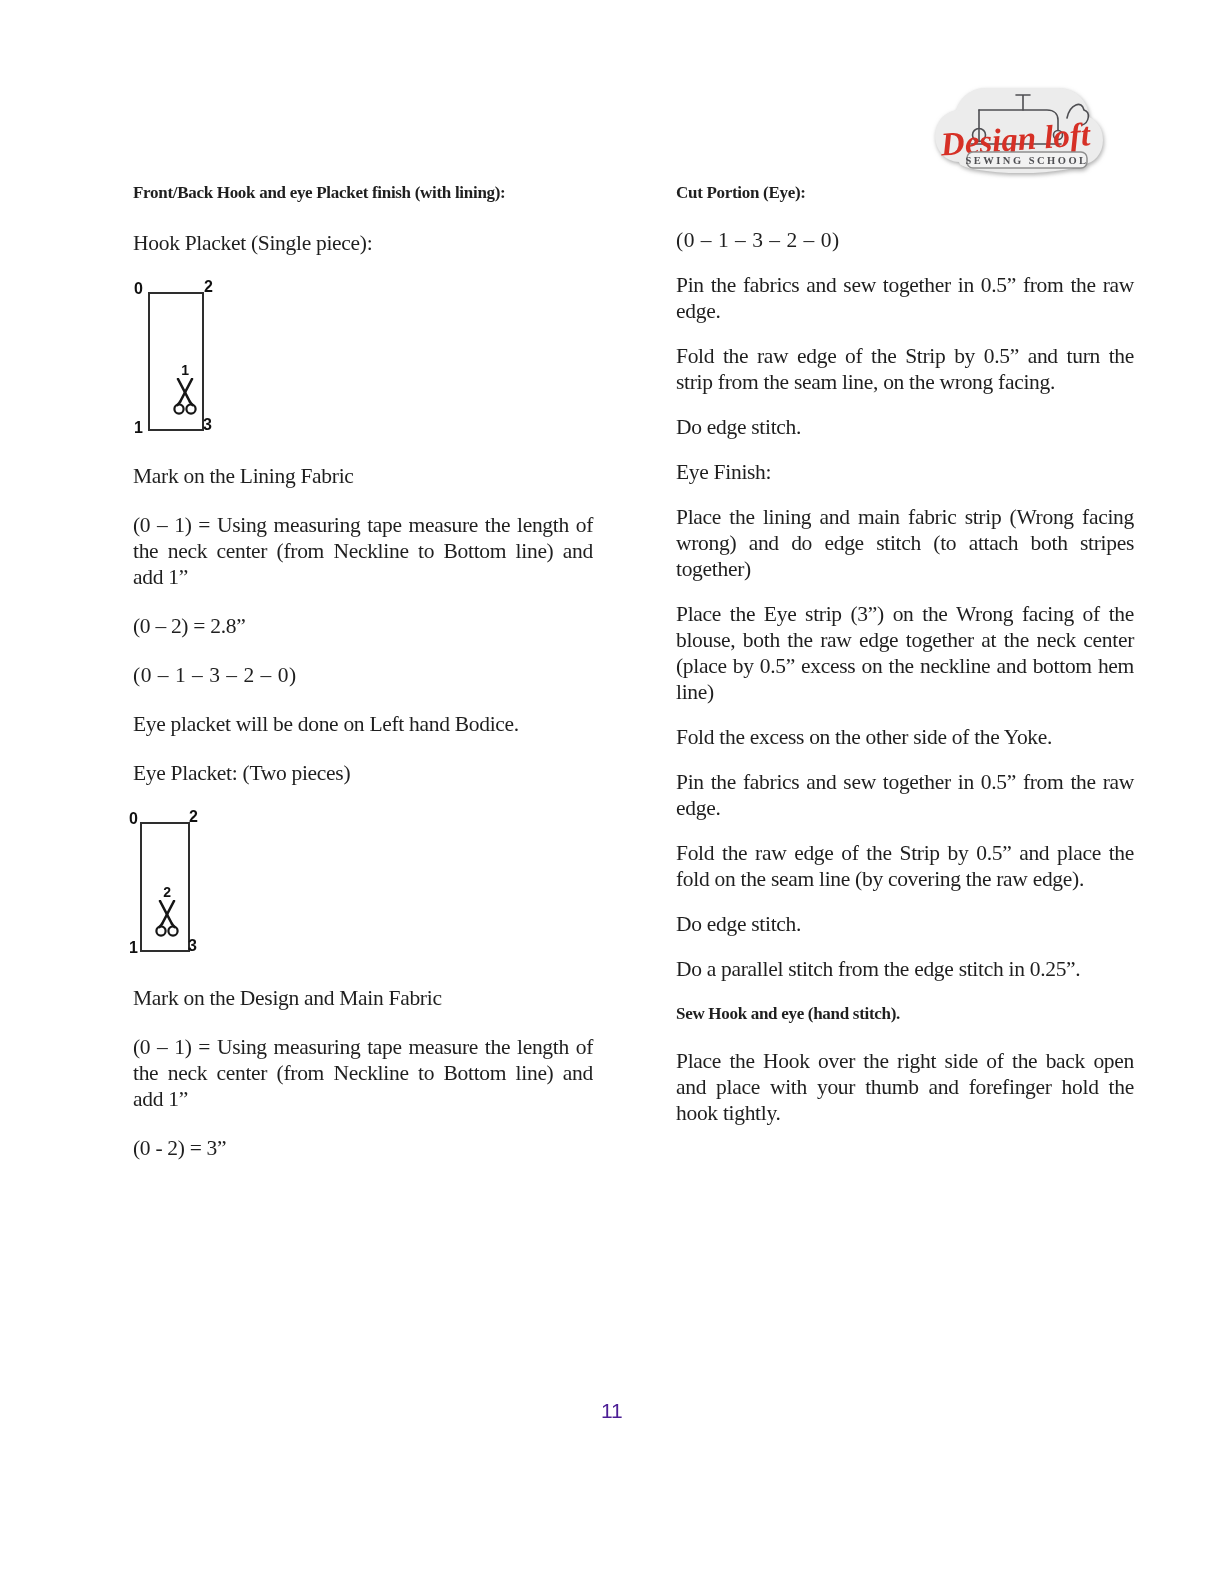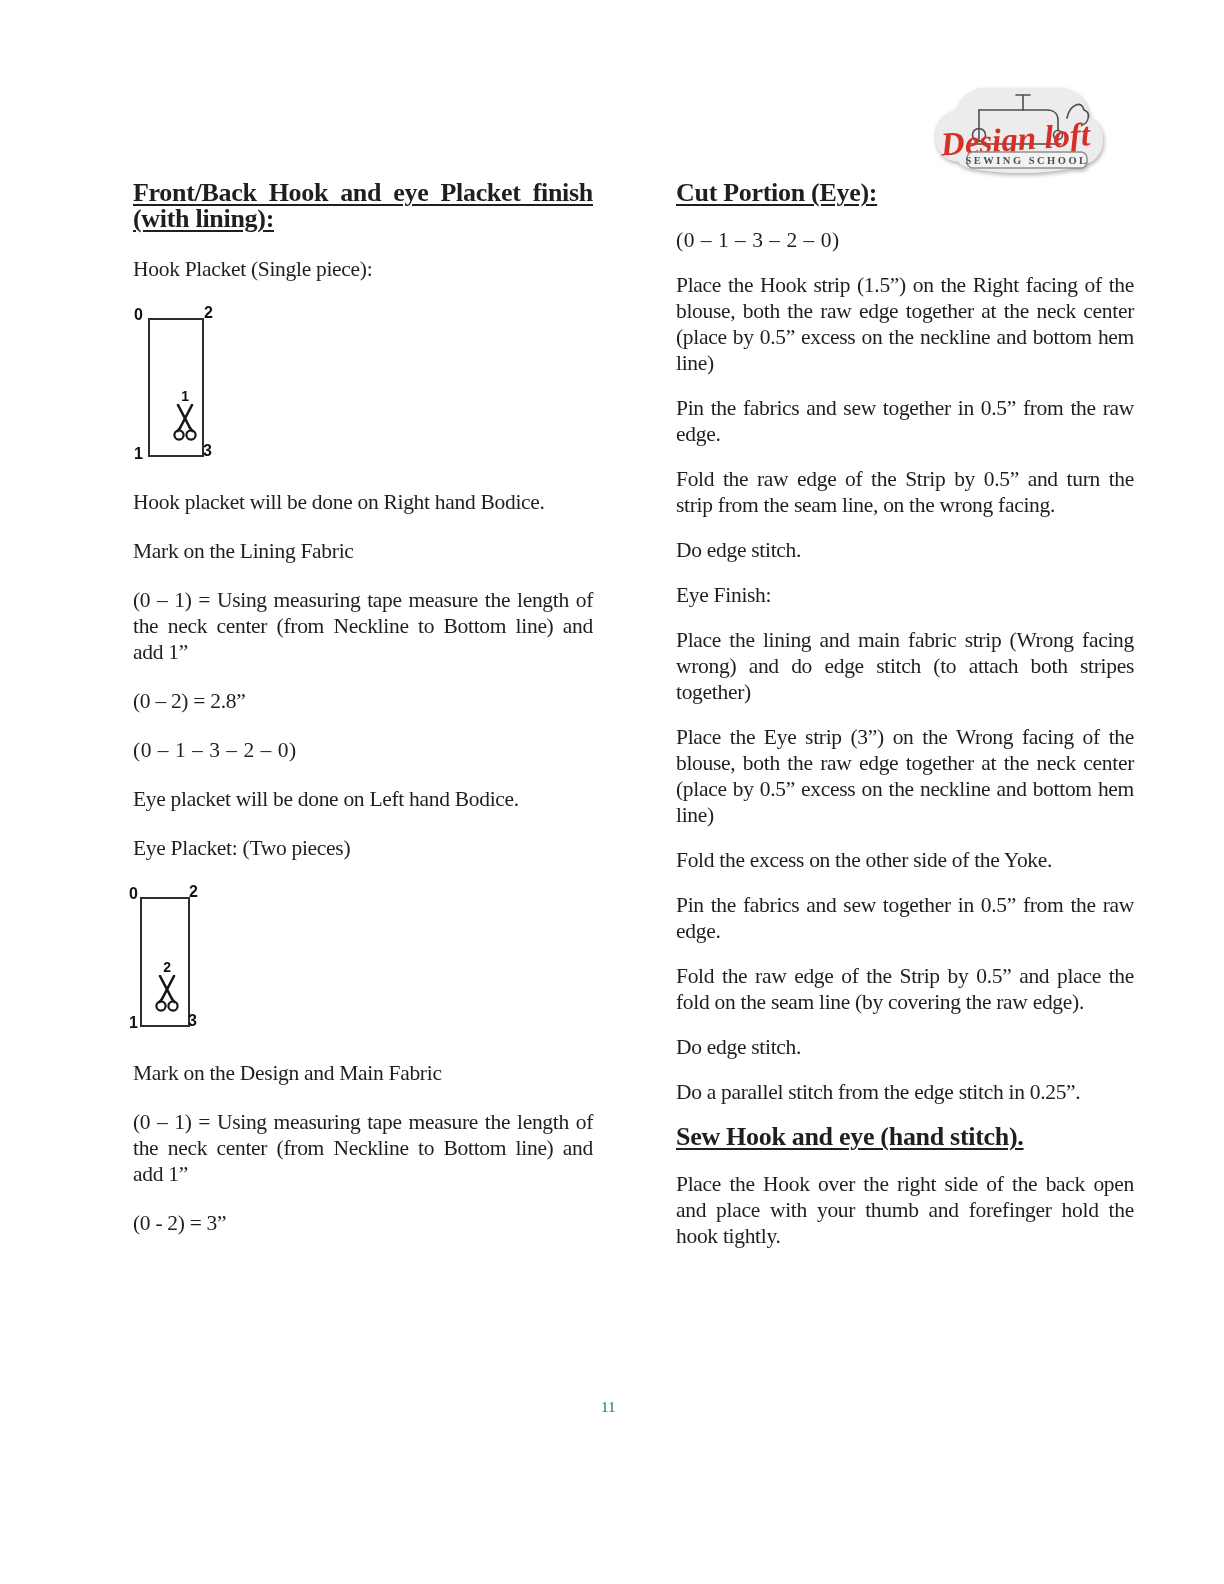--- a/index.html
+++ b/index.html
@@ -18,26 +18,25 @@
     letter-spacing:-0.3px;
   }
   .col-left  { left:133px; width:460px; }
   .col-right { left:676px; width:458px; }
 
   .col p { margin:0 0 19px 0; text-align:justify; }
   .col-left p { margin-bottom:23px; }
 
   .heading {
     font-weight:bold;
-    text-decoration:underline;
     text-decoration-thickness:2px;
     text-underline-offset:3px;
     text-align:justify;
     margin:0 0 24px 0;
-    font-size:26px;
+    font-size:17px;
   }
   .col-right .heading { margin-bottom:21px; }
   .seq { font-weight:normal; letter-spacing:0.5px; }
 
   
   .diagram { position:relative; margin:4px 0 26px 0; }
   .diag1 { height:158px; }
   .diag2 { height:150px; }
   .diagram .rect {
     position:absolute;
@@ -74,22 +73,22 @@
 
   
   .logo {
     position:absolute; left:933px; top:80px;
     width:172px; height:94px;
     filter:drop-shadow(1px 2px 2px rgba(110,110,110,0.55));
   }
 
   .page-number {
     position:absolute; left:601px; top:1399px;
-    font-family:Liberation Serif, serif;
-    font-size:15px; color:#0f766e;
+    font-family:Liberation Sans, sans-serif;
+    font-size:21px; color:#4c1d95;
   }
 </style>
 </head>
 <body>
 
 <div class="page">
 
   <svg class="logo" viewBox="0 0 172 94">
     <g>
       <rect x="22" y="8" width="134" height="74" rx="30" fill="#ececec"></rect>
@@ -131,21 +130,20 @@
           <line x1="5" y1="1" x2="17" y2="24"></line>
           <line x1="19" y1="1" x2="7" y2="24"></line>
           <line x1="17" y1="24" x2="19.5" y2="27"></line>
           <line x1="7" y1="24" x2="4.5" y2="27"></line>
           <circle cx="6" cy="31" r="4.6"></circle>
           <circle cx="18" cy="31" r="4.6"></circle>
         </svg>
       </span>
     </div>
 
-    <p>Hook placket will be done on Right hand Bodice.</p>
     <p>Mark on the Lining Fabric</p>
     <p>(0 – 1) = Using measuring tape measure the length of the neck center (from Neckline to Bottom line) and add 1”</p>
     <p>(0 – 2) = 2.8”</p>
 
     <p class="seq">(0 – 1 – 3 – 2 – 0)</p>
     <p>Eye placket will be done on Left hand Bodice.</p>
     <p>Eye Placket: (Two pieces)</p>
 
     <div class="diagram diag2">
       <div class="rect"></div>
@@ -169,21 +167,20 @@
     <p>Mark on the Design and Main Fabric</p>
     <p>(0 – 1) = Using measuring tape measure the length of the neck center (from Neckline to Bottom line) and add 1”</p>
     <p>(0 - 2) = 3”</p>
   </div>
 
   <div class="col col-right">
 
     <div class="heading">Cut Portion (Eye):</div>
     <p class="seq">(0 – 1 – 3 – 2 – 0)</p>
 
-    <p>Place the Hook strip (1.5”) on the Right facing of the blouse, both the raw edge together at the neck center (place by 0.5” excess on the neckline and bottom hem line)</p>
     <p>Pin the fabrics and sew together in 0.5” from the raw edge.</p>
     <p>Fold the raw edge of the Strip by 0.5” and turn the strip from the seam line, on the wrong facing.</p>
     <p>Do edge stitch.</p>
 
     <p>Eye Finish:</p>
     <p>Place the lining and main fabric strip (Wrong facing wrong) and do edge stitch (to attach both stripes together)</p>
     <p>Place the Eye strip (3”) on the Wrong facing of the blouse, both the raw edge together at the neck center (place by 0.5” excess on the neckline and bottom hem line)</p>
     <p>Fold the excess on the other side of the Yoke.</p>
     <p>Pin the fabrics and sew together in 0.5” from the raw edge.</p>
     <p>Fold the raw edge of the Strip by 0.5” and place the  fold on the seam line (by covering the raw edge).</p>

